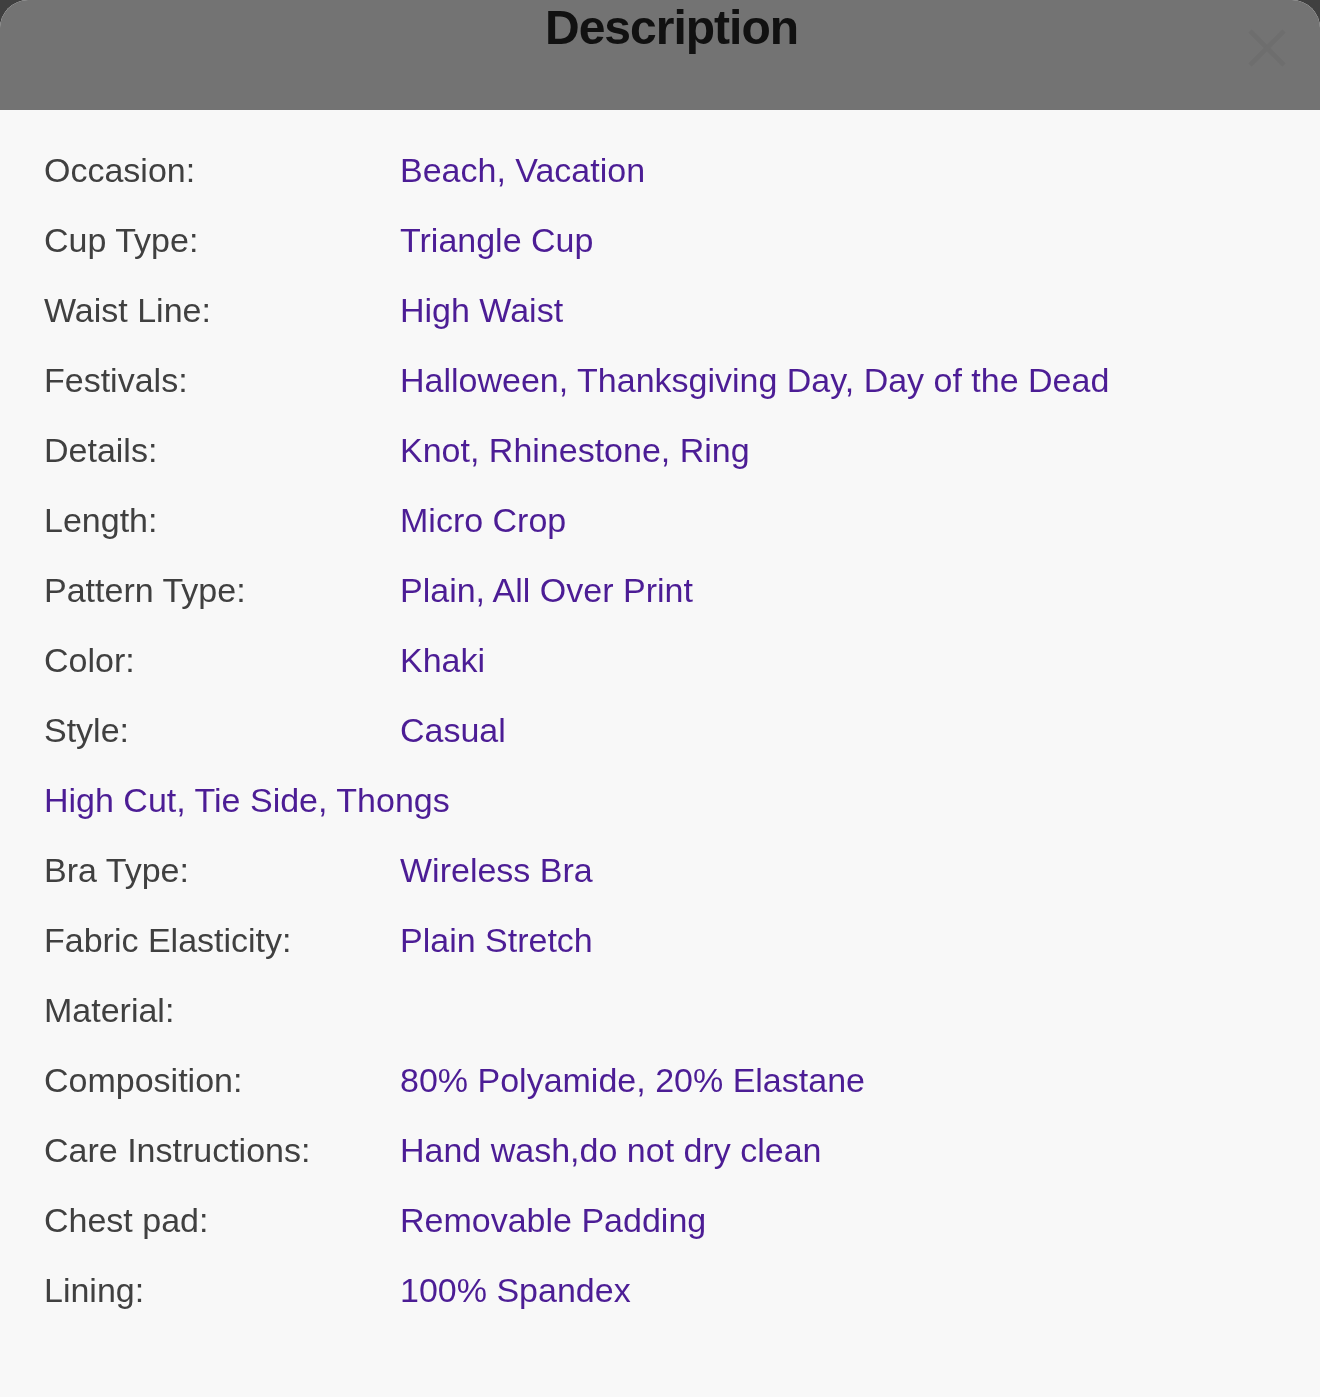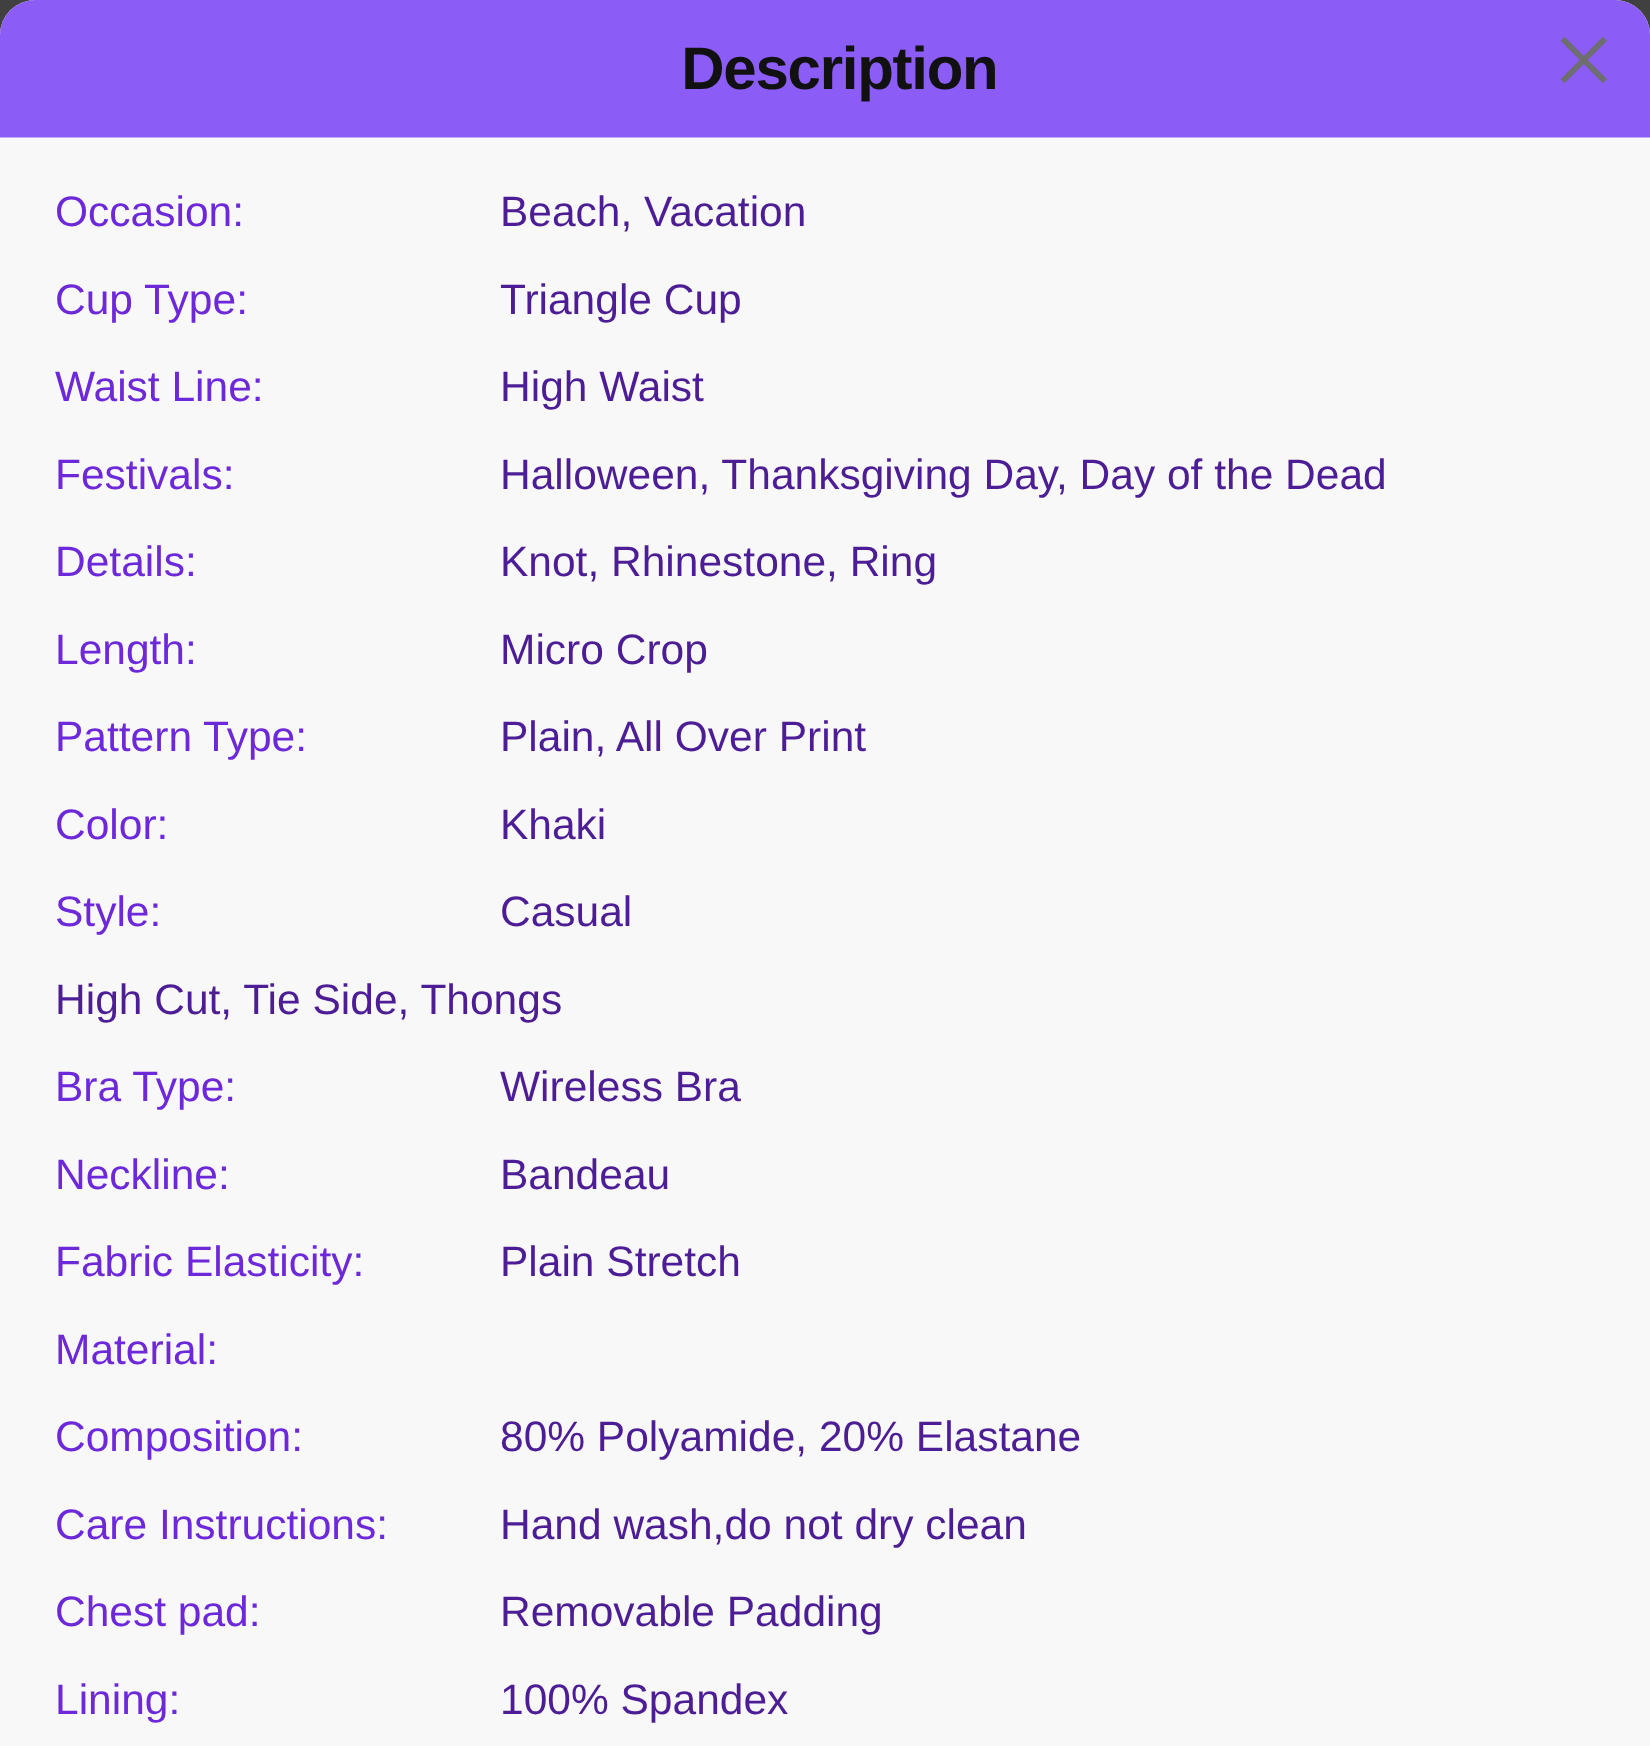--- a/index.html
+++ b/index.html
@@ -23,24 +23,24 @@
     left: 0;
     top: 0;
     width: 1320px;
     height: 1397px;
     background: #f8f8f8;
     border-radius: 28px 28px 0 0;
     overflow: hidden;
   }
   .header {
     height: 110px;
-    background: #8b5cf6;
+    background: #737373;
     position: relative;
     display: flex;
-    align-items: center;
+    align-items: flex-start;
     justify-content: center;
     padding-left: 23px;
   }
   .title {
     margin: 0;
     font-size: 48px;
     font-weight: 700;
     letter-spacing: -1px;
     color: #111111;
   }
@@ -69,21 +69,21 @@
   }
   .row {
     height: 70px;
     display: flex;
     align-items: center;
   }
   .row .label {
     width: 356px;
     flex: 0 0 356px;
     font-size: 34px;
-    color: #6d28d9;
+    color: #404040;
     white-space: nowrap;
   }
   .row .value {
     font-size: 34px;
     color: #4c1d95;
     white-space: nowrap;
   }
 </style>
 </head>
 <body>
@@ -151,24 +151,20 @@
 
   <div class="row">
     <div class="value">High Cut, Tie Side, Thongs</div>
   </div>
 
   <div class="row">
     <div class="label">Bra Type:</div>
     <div class="value">Wireless Bra</div>
   </div>
 
-  <div class="row">
-    <div class="label">Neckline:</div>
-    <div class="value">Bandeau</div>
-  </div>
 
   <div class="row">
     <div class="label">Fabric Elasticity:</div>
     <div class="value">Plain Stretch</div>
   </div>
 
   <div class="row">
     <div class="label">Material:</div>
   </div>
 

